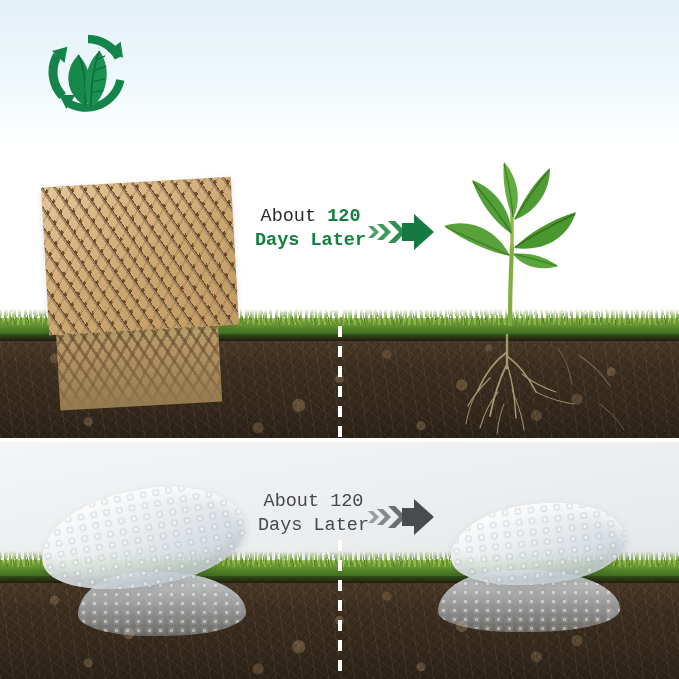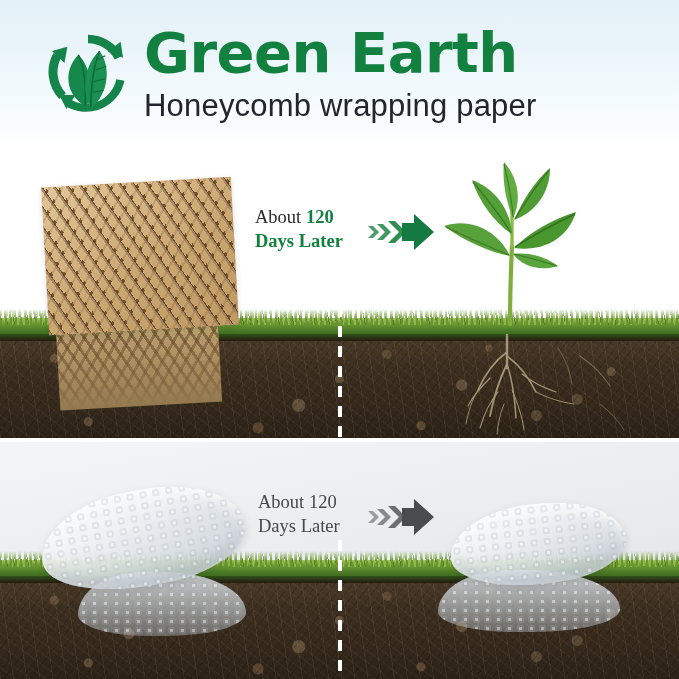--- a/index.html
+++ b/index.html
@@ -155,21 +155,21 @@
     background-size:11px 9px;
   }
 
   
   .seedling { position:absolute; z-index:10; }
   .roots { position:absolute; z-index:7; }
 
   
   .caption { position:absolute; z-index:20; }
   .caption-line { font-size:18.5px; line-height:24px; white-space:nowrap;
-                  font-family:Liberation Serif, serif; }
+                  font-family:Liberation Mono, monospace;text-align:center; }
   .cap-top .l1 { color:#2b2b2b; font-weight:normal; }
   .cap-top .l1 b { color:#12803f; font-weight:bold; }
   .cap-top .l2 { color:#12803f; font-weight:bold; }
   .cap-bot .l1, .cap-bot .l2 { color:#47484a; font-weight:normal; }
 
   .arrow-glyph { position:absolute; z-index:20; }
 </style>
 </head>
 <body>
 
@@ -192,24 +192,20 @@
         <g>
           <path d="M48 84 C26 72 24 46 40 30 C54 44 56 70 48 84 Z" fill="#17884c"></path>
           <path d="M40 30 C47 46 48 66 47 83" stroke="#0f6b3a" stroke-width="1.6" fill="none"></path>
           <path d="M53 86 C72 70 74 42 62 26 C44 42 44 72 53 86 Z" fill="#1a9152"></path>
           <path d="M62 26 C55 44 53 68 53 85" stroke="#0f6b3a" stroke-width="1.8" fill="none"></path>
           <path d="M60 35 L68 31 M58 46 L69 42 M56 58 L68 55 M55 69 L66 67" stroke="#0f6b3a" stroke-width="1.2" fill="none"></path>
         </g>
       </svg>
     </div>
 
-    <div class="logo-text-wrap">
-      <div class="brand-title">Green Earth</div>
-      <div class="brand-sub">Honeycomb wrapping paper</div>
-    </div>
   </div>
 
   <div class="panel panel-top">
 
     <div class="honeycomb-buried" style="left:58px; top:176px; width:162px; height:82px;"></div>
 
     <div class="ground soil" style="top:188px; height:102px;"></div>
 
     <svg class="roots" style="left:460px; top:186px;" width="175" height="104" viewBox="0 0 175 104">
       <g stroke="#b8a882" fill="none" stroke-linecap="round" opacity=".85">

